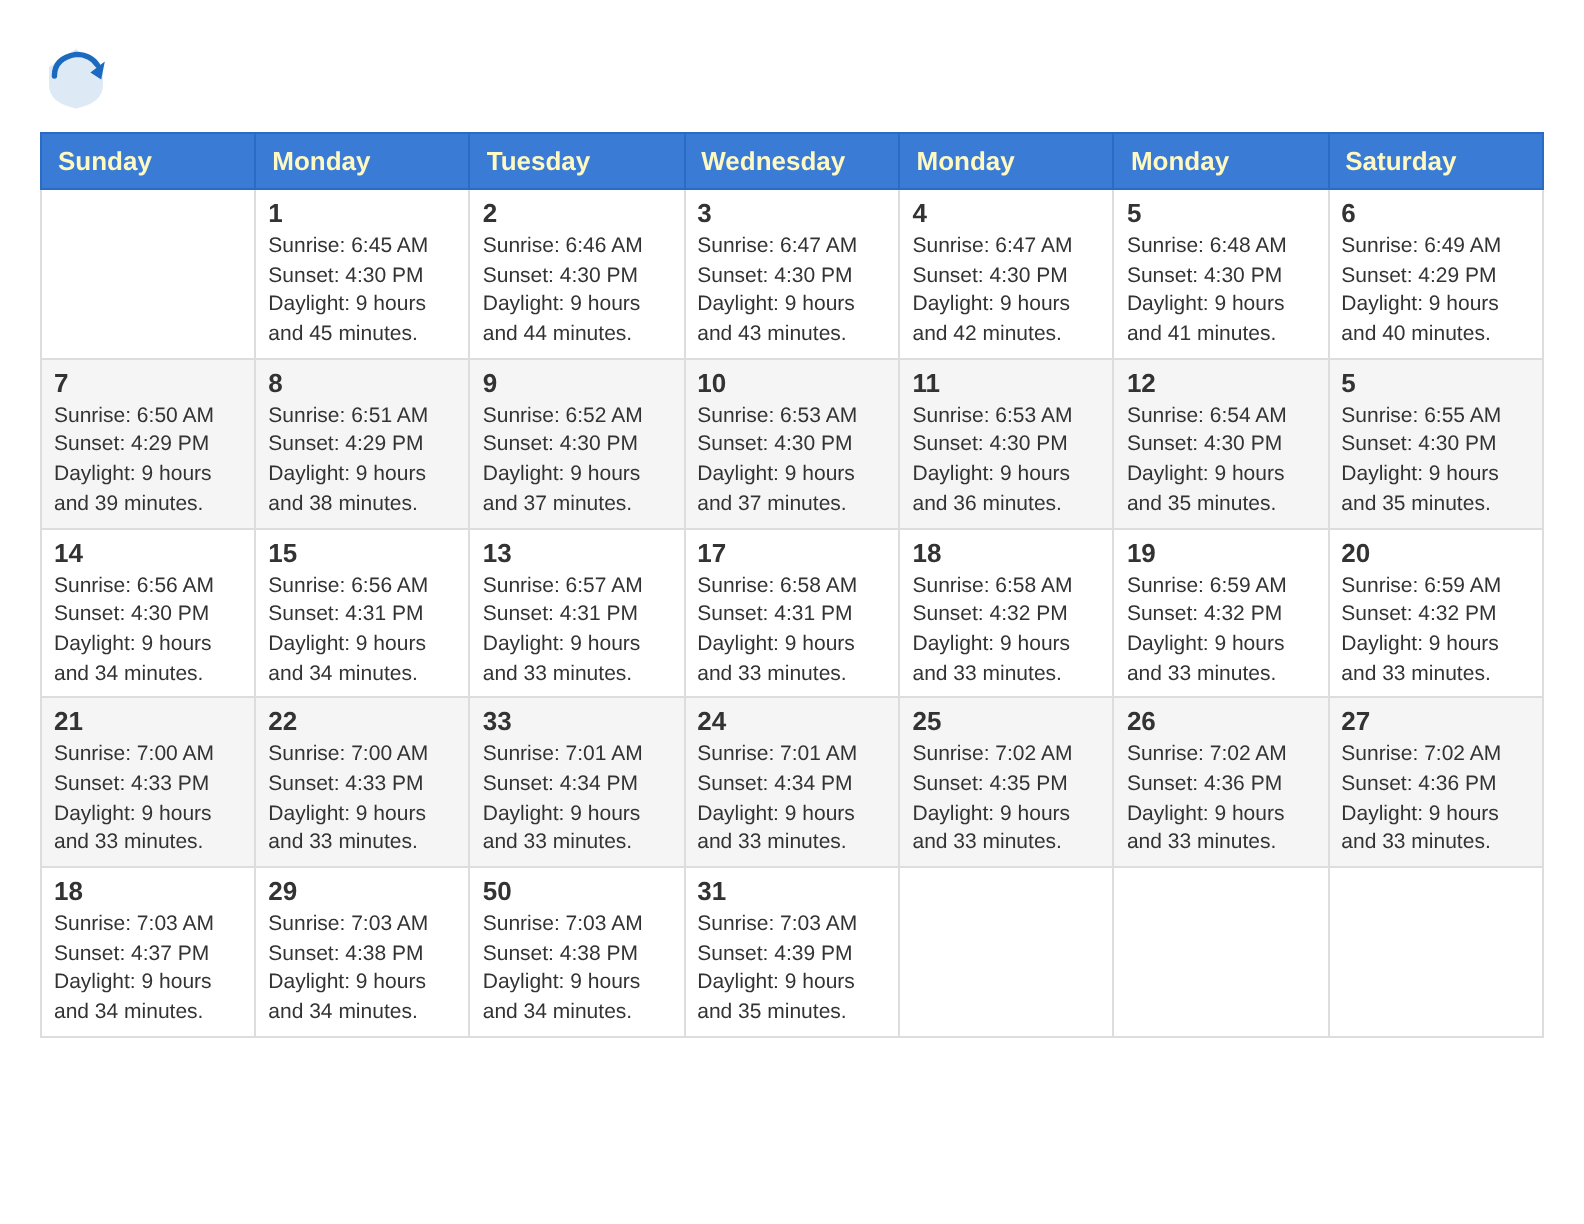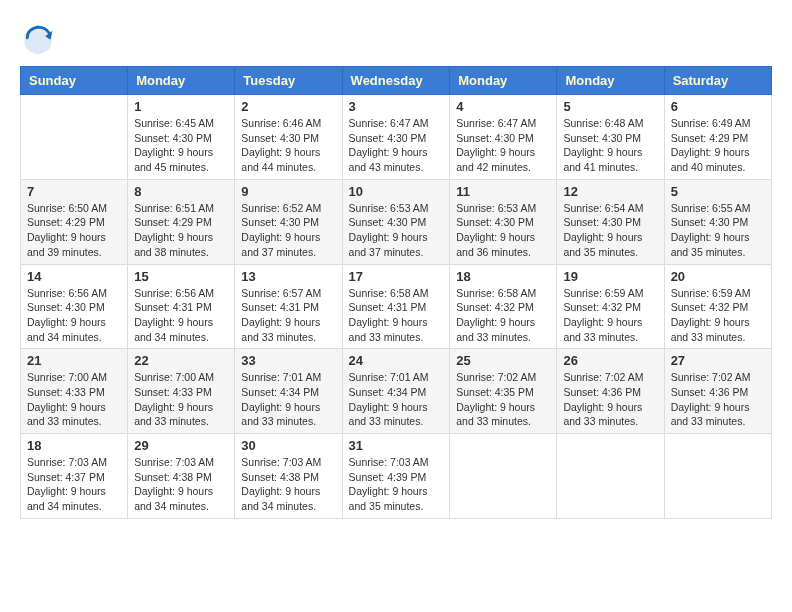--- a/index.html
+++ b/index.html
@@ -242,21 +242,21 @@
       <tr>
         <td>
           <span class="day-number">18</span>
           <div class="day-info">Sunrise: 7:03 AM<br>Sunset: 4:37 PM<br>Daylight: 9 hours and 34 minutes.</div>
         </td>
         <td>
           <span class="day-number">29</span>
           <div class="day-info">Sunrise: 7:03 AM<br>Sunset: 4:38 PM<br>Daylight: 9 hours and 34 minutes.</div>
         </td>
         <td>
-          <span class="day-number">30</span>
+          <span class="day-number">50</span>
           <div class="day-info">Sunrise: 7:03 AM<br>Sunset: 4:38 PM<br>Daylight: 9 hours and 34 minutes.</div>
         </td>
         <td>
           <span class="day-number">31</span>
           <div class="day-info">Sunrise: 7:03 AM<br>Sunset: 4:39 PM<br>Daylight: 9 hours and 35 minutes.</div>
         </td>
         <td class="empty-cell"></td>
         <td class="empty-cell"></td>
         <td class="empty-cell"></td>
       </tr>

